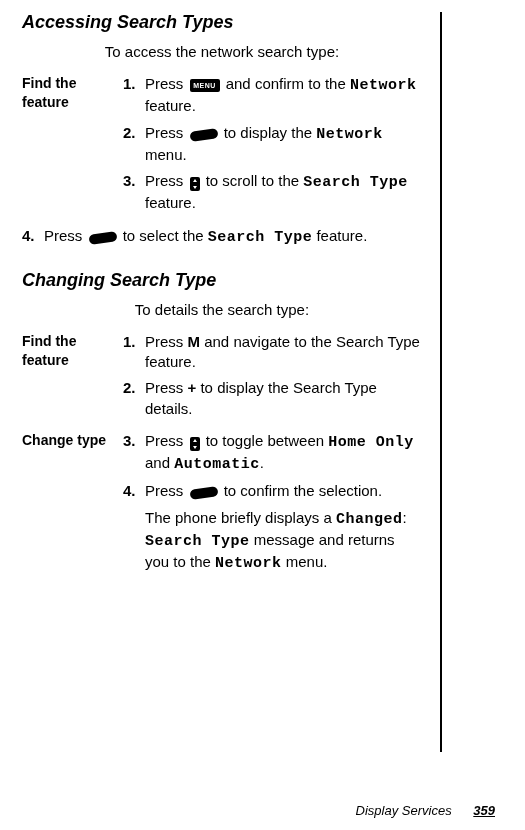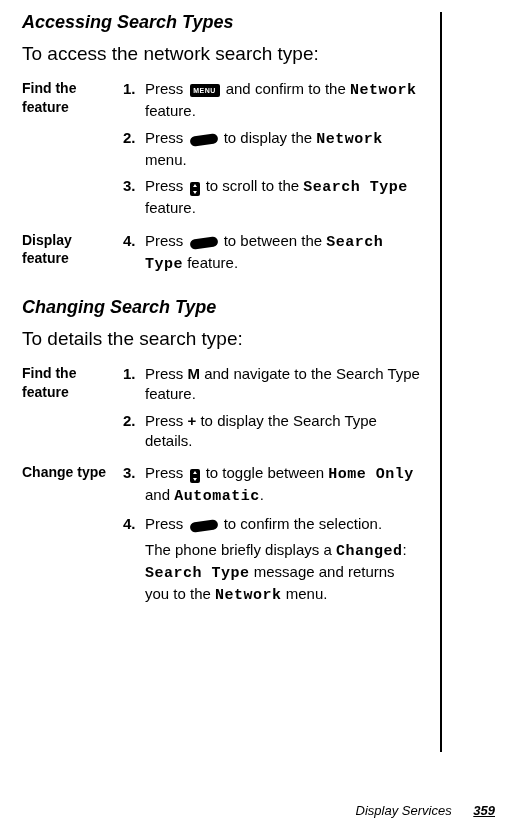--- a/index.html
+++ b/index.html
@@ -23,22 +23,23 @@
     box-sizing: border-box;
     height: 740px;
   }
   h1 {
     font-size: 18px;
     margin: 0 0 10px 0;
     font-style: italic;
     font-weight: bold;
   }
   .intro {
-    font-size: 19px;
+    font-size: 15px;
     margin: 0 0 14px 0;
+    text-align: center;
   }
   .phase {
     display: flex;
     align-items: flex-start;
     margin-bottom: 6px;
   }
   .label {
     width: 95px;
     flex-shrink: 0;
     font-weight: bold;
@@ -181,26 +182,25 @@
         <div class="step">
           <span class="num">3.</span>
           <span class="txt">
             <span>Press </span><span class="ic ic-scroll"></span><span> to scroll to the </span><span class="mono">Search Type</span><span> feature.</span>
           </span>
         </div>
       </div>
     </div>
 
     <div class="phase">
-      <div class="label">Display feature</div>
       <div class="steps">
         <div class="step">
           <span class="num">4.</span>
           <span class="txt">
-            <span>Press </span><span class="ic ic-pill"></span><span> to between the </span><span class="mono">Search Type</span><span> feature.</span>
+            <span>Press </span><span class="ic ic-pill"></span><span> to select the </span><span class="mono">Search Type</span><span> feature.</span>
           </span>
         </div>
       </div>
     </div>
 
     <h1 class="mt">Changing Search Type</h1>
     <p class="intro">To details the search type:</p>
 
     <div class="phase">
       <div class="label">Find the feature</div>

